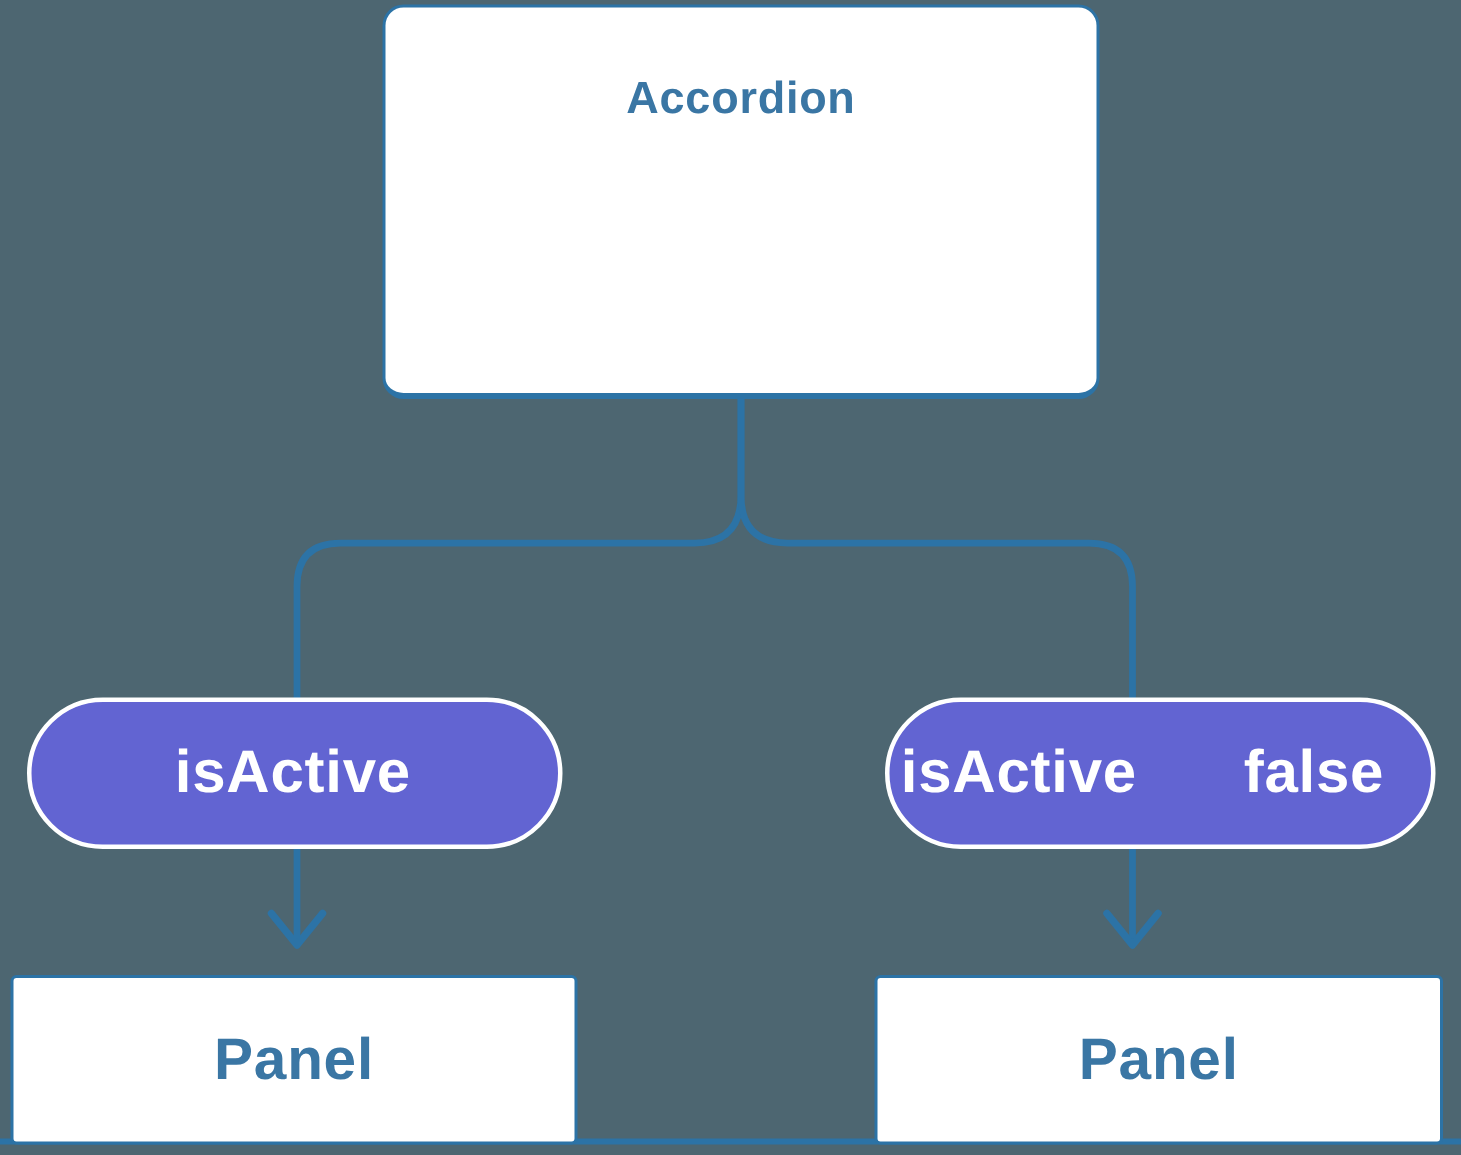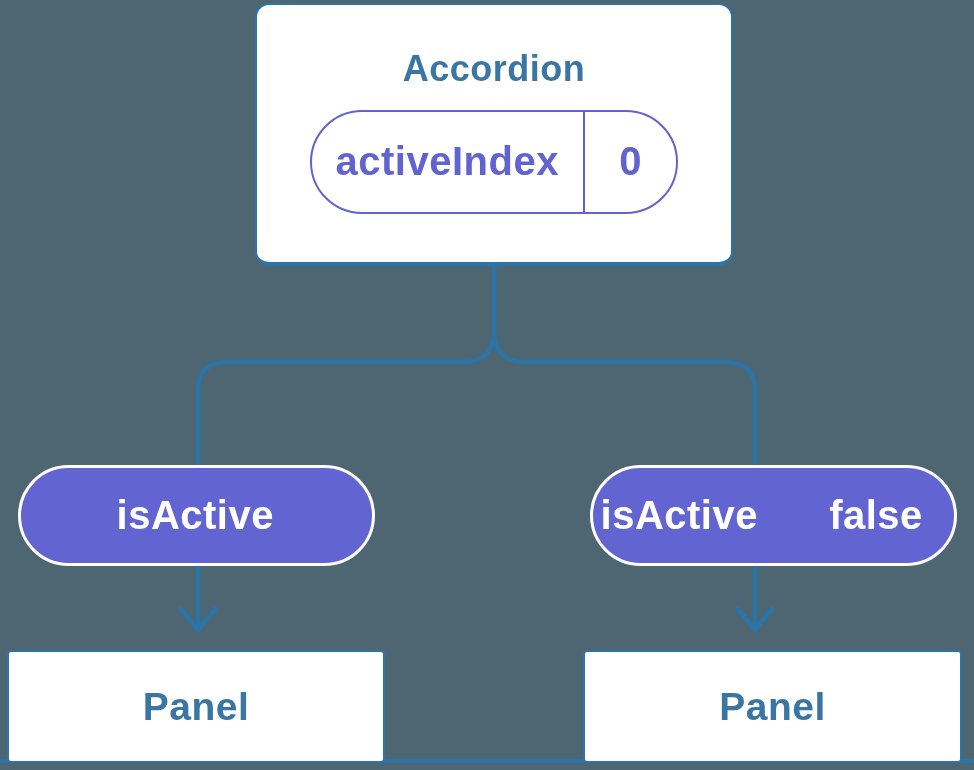--- a/index.html
+++ b/index.html
@@ -32,21 +32,21 @@
   .accordion-card {
     left:255px; top:3px;
     width:478px; height:263px;
     border-bottom-width:4px;
     display:flex;
     flex-direction:column;
     align-items:center;
   }
   .node-title {
     margin-top:44px;
-    font-size:36px;
+    font-size:30px;
     font-weight:600;
     line-height:1.1;
     color:#3a76a4;
     letter-spacing:0.5px;
   }
   .state-pill {
     margin-top:21px;
     width:368px; height:104px;
     box-sizing:border-box;
     background:#ffffff;
@@ -129,25 +129,20 @@
       <path d="M494 266 L494 330 Q494 362 525 362 L726 362 Q755 362 755 391 L755 628"></path>
       <path stroke-width="5" d="M181 609 L198 630 L215 609"></path>
       <path stroke-width="5" d="M738 609 L755 630 L772 609"></path>
     </g>
   </svg>
 
   <div class="bottom-line"></div>
 
   <div class="card accordion-card">
     <div class="node-title">Accordion</div>
-    <div class="state-pill">
-      <span class="state-cell state-label">activeIndex</span>
-      <span class="v-divider-purple"></span>
-      <span class="state-cell state-value">0</span>
-    </div>
   </div>
 
   <div class="prop-pill prop-pill-left">
     <span class="prop-cell prop-label">isActive</span>
     <span class="v-divider-white"></span>
   </div>
 
   <div class="prop-pill prop-pill-right">
     <span class="prop-cell prop-label">isActive</span>
     <span class="v-divider-white"></span>

